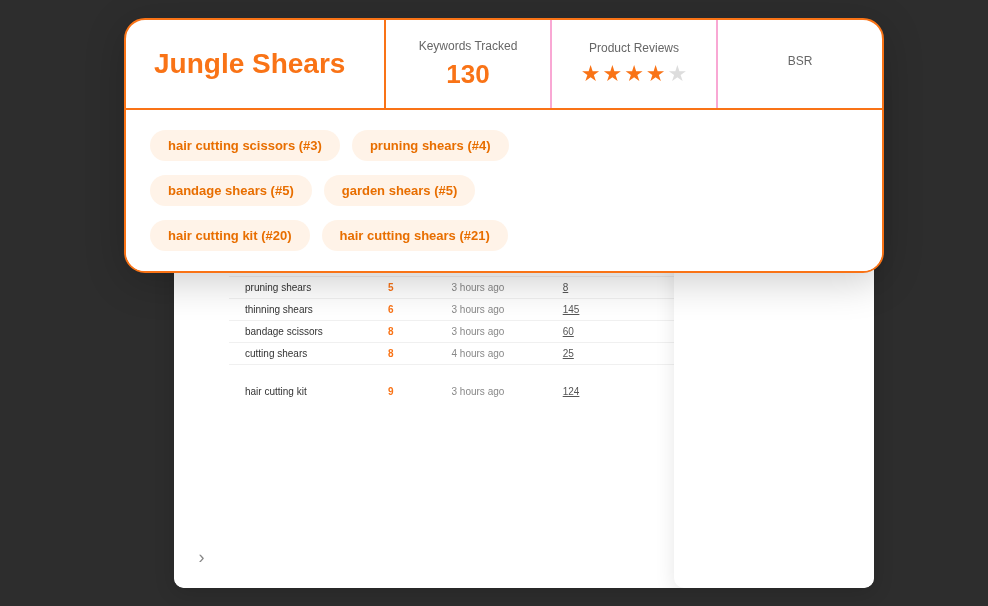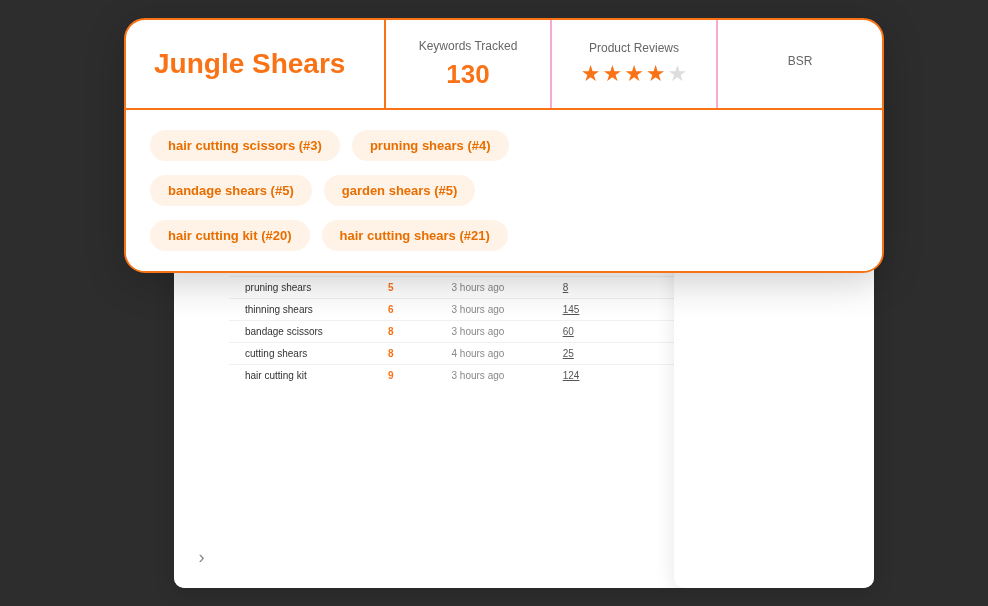--- a/index.html
+++ b/index.html
@@ -87,20 +87,21 @@
     .bg-table-row {
       display: flex;
       align-items: flex-end;
       padding: 5px 16px;
       border-bottom: 1px solid #f0f0f0;
       font-size: 10px;
     }
 
     .bg-table-row:last-child {
       border-bottom: none;
+      margin-top: 16px;
     }
 
     .row-keyword {
       width: 180px;
       color: #333;
     }
 
     .row-rank {
       width: 80px;
       color: #f97316;

